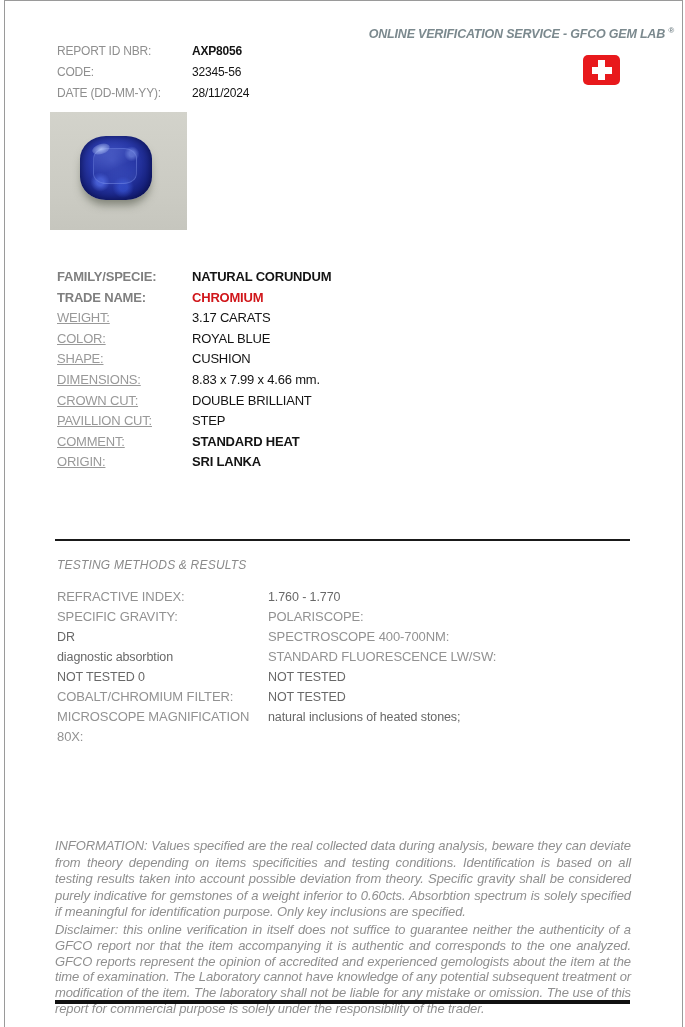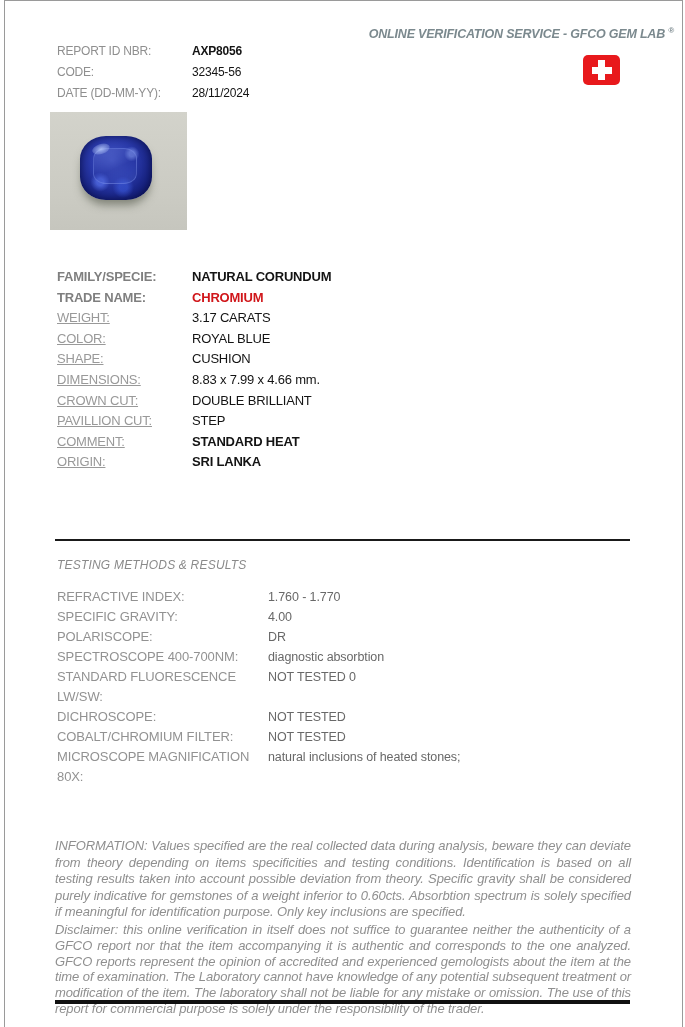--- a/index.html
+++ b/index.html
@@ -135,28 +135,26 @@
 </div>
 
 <div class="rule"></div>
 
 <div class="testing-title">TESTING METHODS &amp; RESULTS</div>
 
 <div class="tests">
   <span class="lbl">REFRACTIVE INDEX:</span>
   <span class="val">1.760 - 1.770</span>
   <span class="lbl">SPECIFIC GRAVITY:</span>
-  <span class="val">4.00</span>
   <span class="lbl">POLARISCOPE:</span>
   <span class="val">DR</span>
   <span class="lbl">SPECTROSCOPE 400-700NM:</span>
   <span class="val">diagnostic absorbtion</span>
   <span class="lbl">STANDARD FLUORESCENCE LW/SW:</span>
   <span class="val">NOT TESTED 0</span>
-  <span class="lbl">DICHROSCOPE:</span>
   <span class="val">NOT TESTED</span>
   <span class="lbl">COBALT/CHROMIUM FILTER:</span>
   <span class="val">NOT TESTED</span>
   <span class="lbl">MICROSCOPE MAGNIFICATION 80X:</span>
   <span class="val">natural inclusions of heated stones;</span>
 </div>
 
 <div class="para info-para">INFORMATION: Values specified are the real collected data during analysis, beware they can deviate from theory depending on items specificities and testing conditions. Identification is based on all testing results taken into account possible deviation from theory. Specific gravity shall be considered purely indicative for gemstones of a weight inferior to 0.60cts. Absorbtion spectrum is solely specified if meaningful for identification purpose. Only key inclusions are specified.</div>
 <div class="para disclaimer-para">Disclaimer: this online verification in itself does not suffice to guarantee neither the authenticity of a GFCO report nor that the item accompanying it is authentic and corresponds to the one analyzed. GFCO reports represent the opinion of accredited and experienced gemologists about the item at the time of examination. The Laboratory cannot have knowledge of any potential subsequent treatment or modification of the item. The laboratory shall not be liable for any mistake or omission. The use of this report for commercial purpose is solely under the responsibility of the trader.</div>
 

